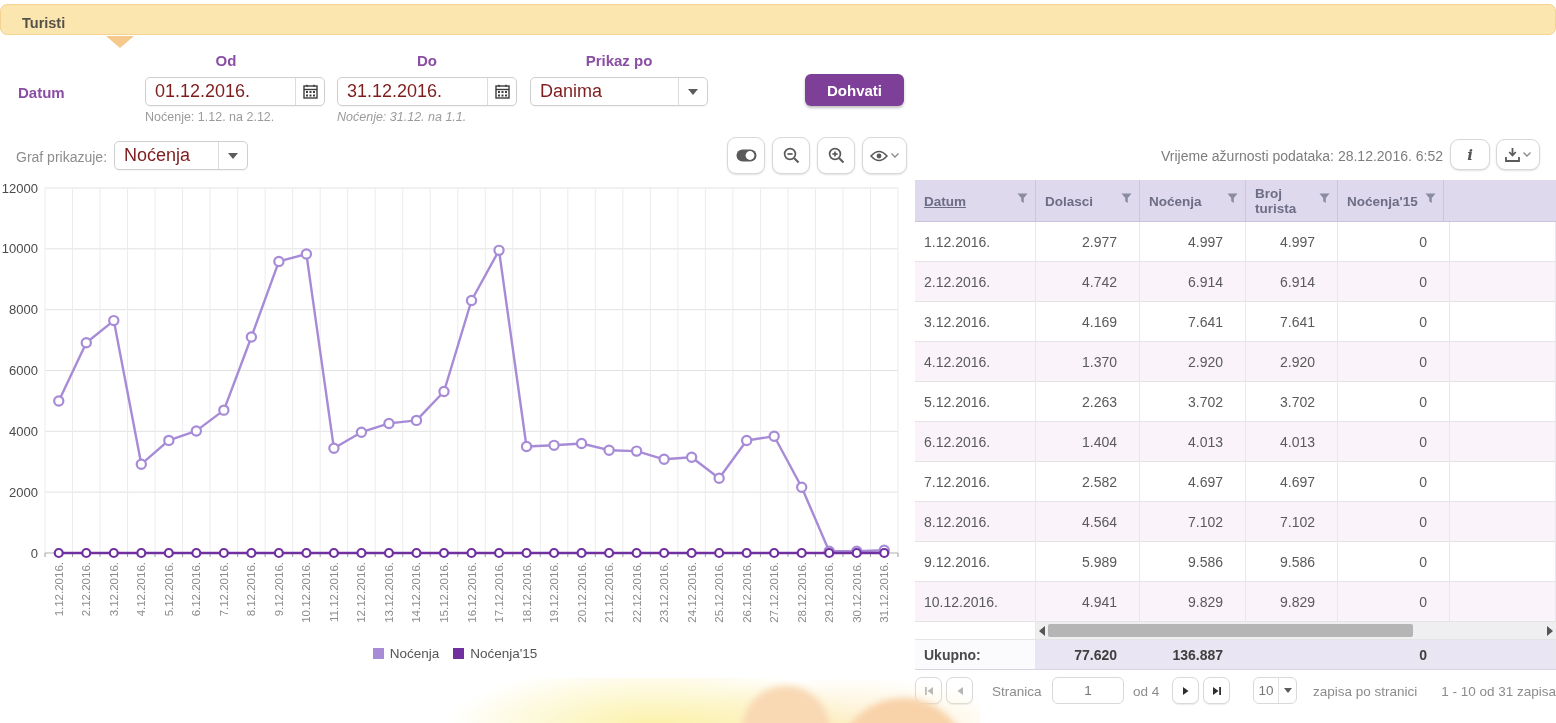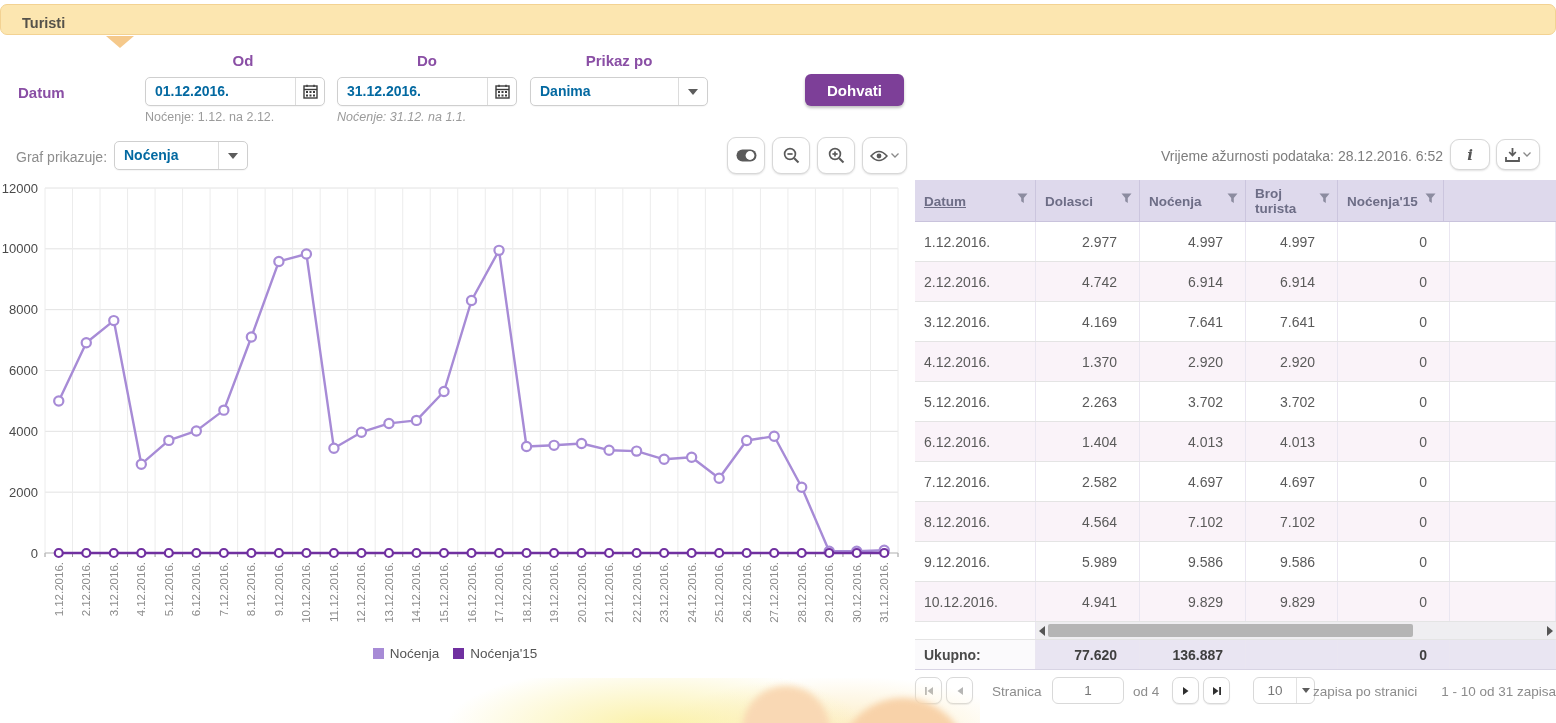--- a/index.html
+++ b/index.html
@@ -12,22 +12,22 @@
   .banner-title { position:absolute; left:21px; top:10px; font-size:14.5px; font-weight:bold; color:#55524a; }
   .banner-arrow { position:absolute; top:36px; left:106px; width:0; height:0;
                   border-left:14px solid transparent; border-right:14px solid transparent;
                   border-top:12px solid #f5c98b; }
 
   
   .flabel { position:absolute; font-size:15px; font-weight:bold; color:#8a4fa5; }
   .hint { position:absolute; font-size:12.5px; color:#9b9b9b; }
   .textbox { position:absolute; height:29px; background:#fff; border:1px solid #cfcfcf;
              border-radius:5px; display:flex; align-items:stretch; box-shadow:0 1px 1px rgba(0,0,0,0.04); }
-  .textbox .val { flex:1; font-size:14px; color:#0369a1; line-height:27px; padding:0 9px;
-                  white-space:nowrap; overflow:hidden;font-weight:bold; }
+  .textbox .val { flex:1; font-size:18px; color:#7f1d1d; line-height:27px; padding:0 9px;
+                  white-space:nowrap; overflow:hidden; }
   .textbox .seg { width:29px; border-left:1px solid #dcdcdc; display:flex;
                   align-items:center; justify-content:center; cursor:pointer; }
   .arrow-down { width:0; height:0; border-left:5px solid transparent; border-right:5px solid transparent;
                 border-top:6px solid #5c5c5c; }
   .btn-primary { position:absolute; background:#7d3f98; color:#fff; border:none; border-radius:6px;
                  font-size:15px; font-weight:bold; font-family:inherit; cursor:pointer;
                  box-shadow:0 2px 3px rgba(0,0,0,0.25); }
 
   
   .gray-label { position:absolute; font-size:14px; color:#8d8d8d; }
@@ -69,21 +69,21 @@
   .t-total .t-cell { background:#e9e5f2; font-weight:bold; color:#3f3f3f; }
   .t-total .t-cell.lab { background:#fbfafc; color:#4a4a4a; justify-content:flex-start; }
 
   
   .pager { position:absolute; left:915px; top:677px; width:641px; height:30px; font-size:13.5px; color:#8c8c8c; }
   .pg-btn { position:absolute; width:27px; height:27px; background:#fff; border:1px solid #d9d9d9;
             border-radius:7px; display:flex; align-items:center; justify-content:center; cursor:pointer;
             box-shadow:0 1px 1px rgba(0,0,0,0.08); }
   .pg-input { position:absolute; width:72px; height:27px; border:1px solid #d9d9d9; border-radius:6px;
               text-align:center; font-size:13.5px; color:#777; font-family:inherit; }
-  .pg-select { position:absolute; width:62px; height:27px; border:1px solid #d9d9d9; border-radius:6px;
+  .pg-select { position:absolute; width:44px; height:27px; border:1px solid #d9d9d9; border-radius:6px;
                background:#fff; display:flex; align-items:stretch; cursor:pointer; }
   .pg-select .v { flex:1; line-height:25px; text-align:center; color:#777; font-size:13.5px; }
   .pg-select .seg { width:18px; border-left:1px solid #e2e2e2; display:flex; align-items:center; justify-content:center; }
   .pg-select .arrow-down { border-left-width:4px; border-right-width:4px; border-top-width:5px; }
 
   
   .decor { position:absolute; left:420px; top:678px; width:560px; height:45px; pointer-events:none;
            background:
              radial-gradient(ellipse 300px 90px at 42% 110%, rgba(250,238,150,0.85), rgba(250,238,150,0) 70%),
              radial-gradient(ellipse 260px 80px at 75% 120%, rgba(252,231,176,0.8), rgba(252,231,176,0) 70%); }
@@ -93,21 +93,21 @@
 </style>
 </head>
 <body>
 
 <div class="banner">
   <div class="banner-title">Turisti</div>
 </div>
 <div class="banner-arrow"></div>
 
 <div class="flabel" style="left:18px; top:84px;">Datum</div>
-<div class="flabel" style="left:153px; width:180px; top:52px; text-align:center;">Od</div>
+<div class="flabel" style="left:136px; width:180px; top:52px; text-align:center;">Od</div>
 <div class="flabel" style="left:337px; width:180px; top:52px; text-align:center;">Do</div>
 <div class="flabel" style="left:530px; width:178px; top:52px; text-align:center;">Prikaz po</div>
 
 <div class="textbox" style="left:145px; top:77px; width:180px;">
   <div class="val">01.12.2016.</div>
   <div class="seg">
     <svg width="15" height="15" viewBox="0 0 15 15">
       <rect x="1" y="2" width="13" height="12" fill="none" stroke="#3c3c3c" stroke-width="1.4"></rect>
       <line x1="1" y1="5.5" x2="14" y2="5.5" stroke="#3c3c3c" stroke-width="1.4"></line>
       <line x1="4" y1="0.8" x2="4" y2="3" stroke="#3c3c3c" stroke-width="1.4"></line>

